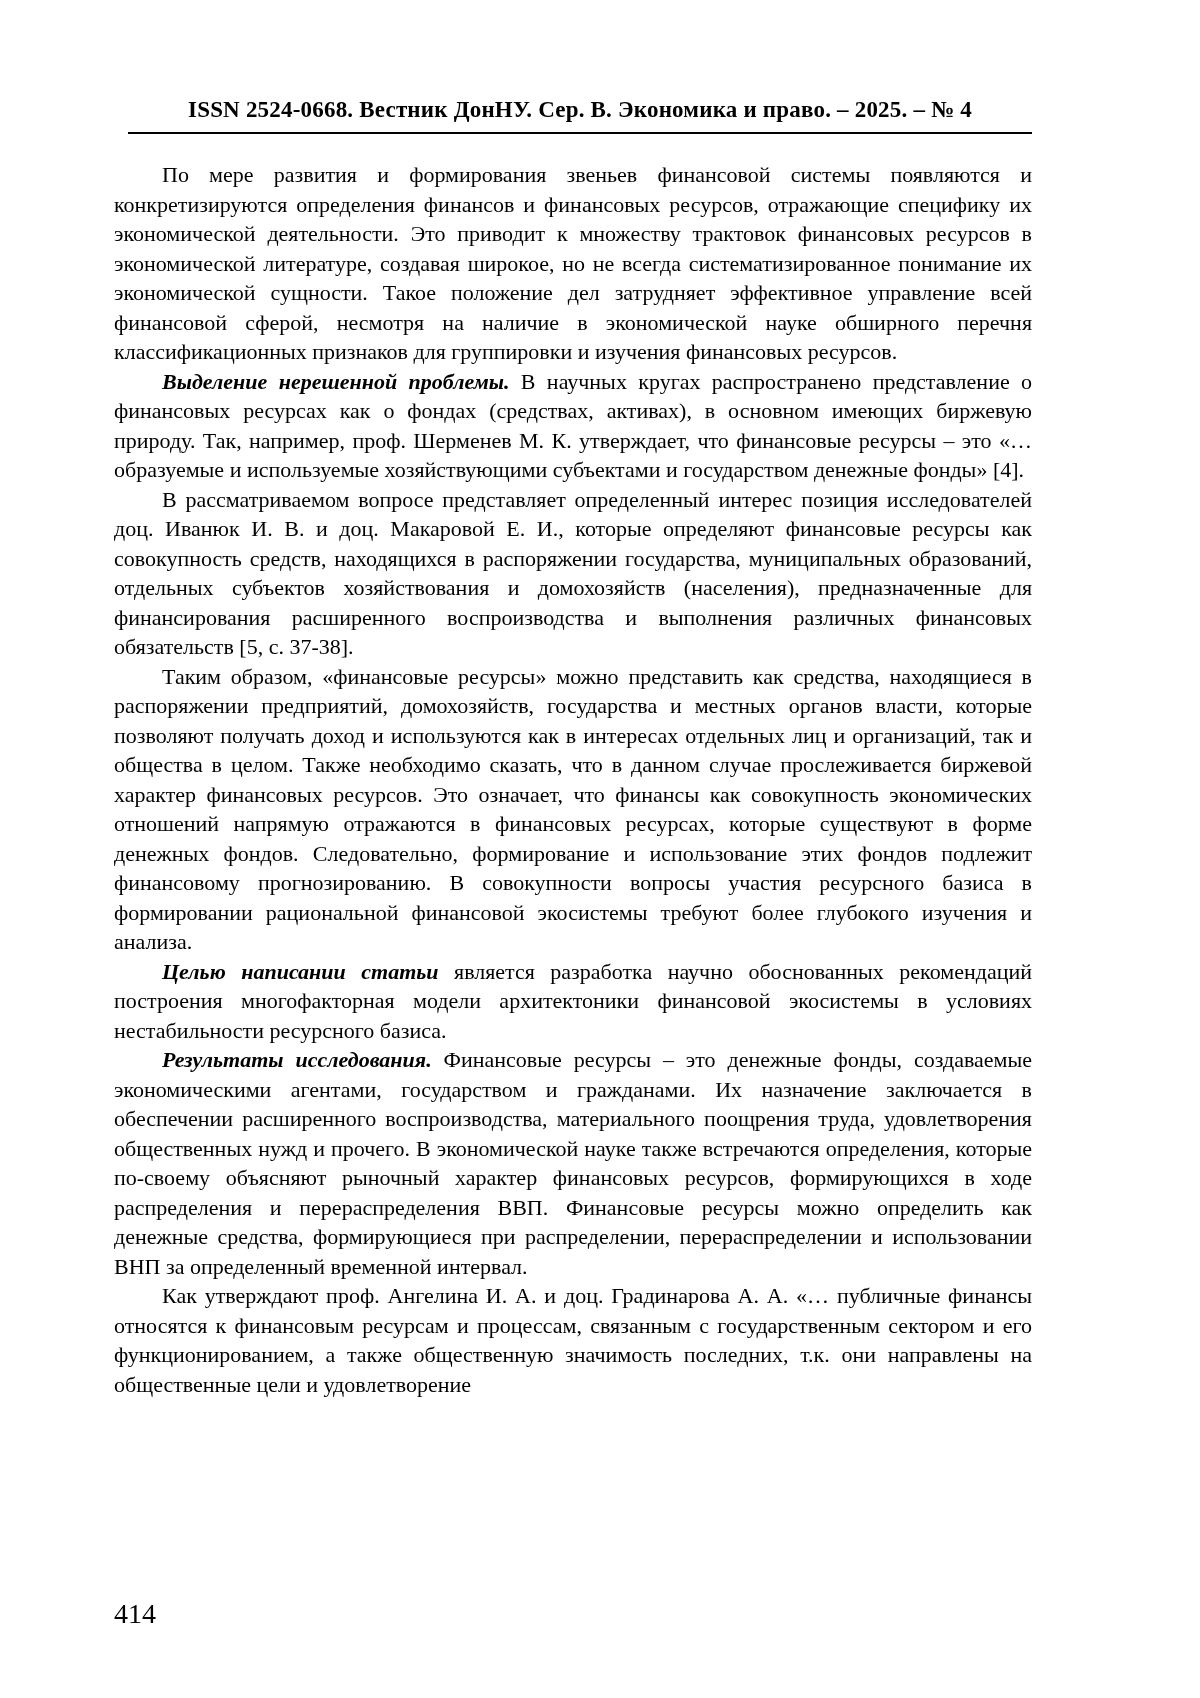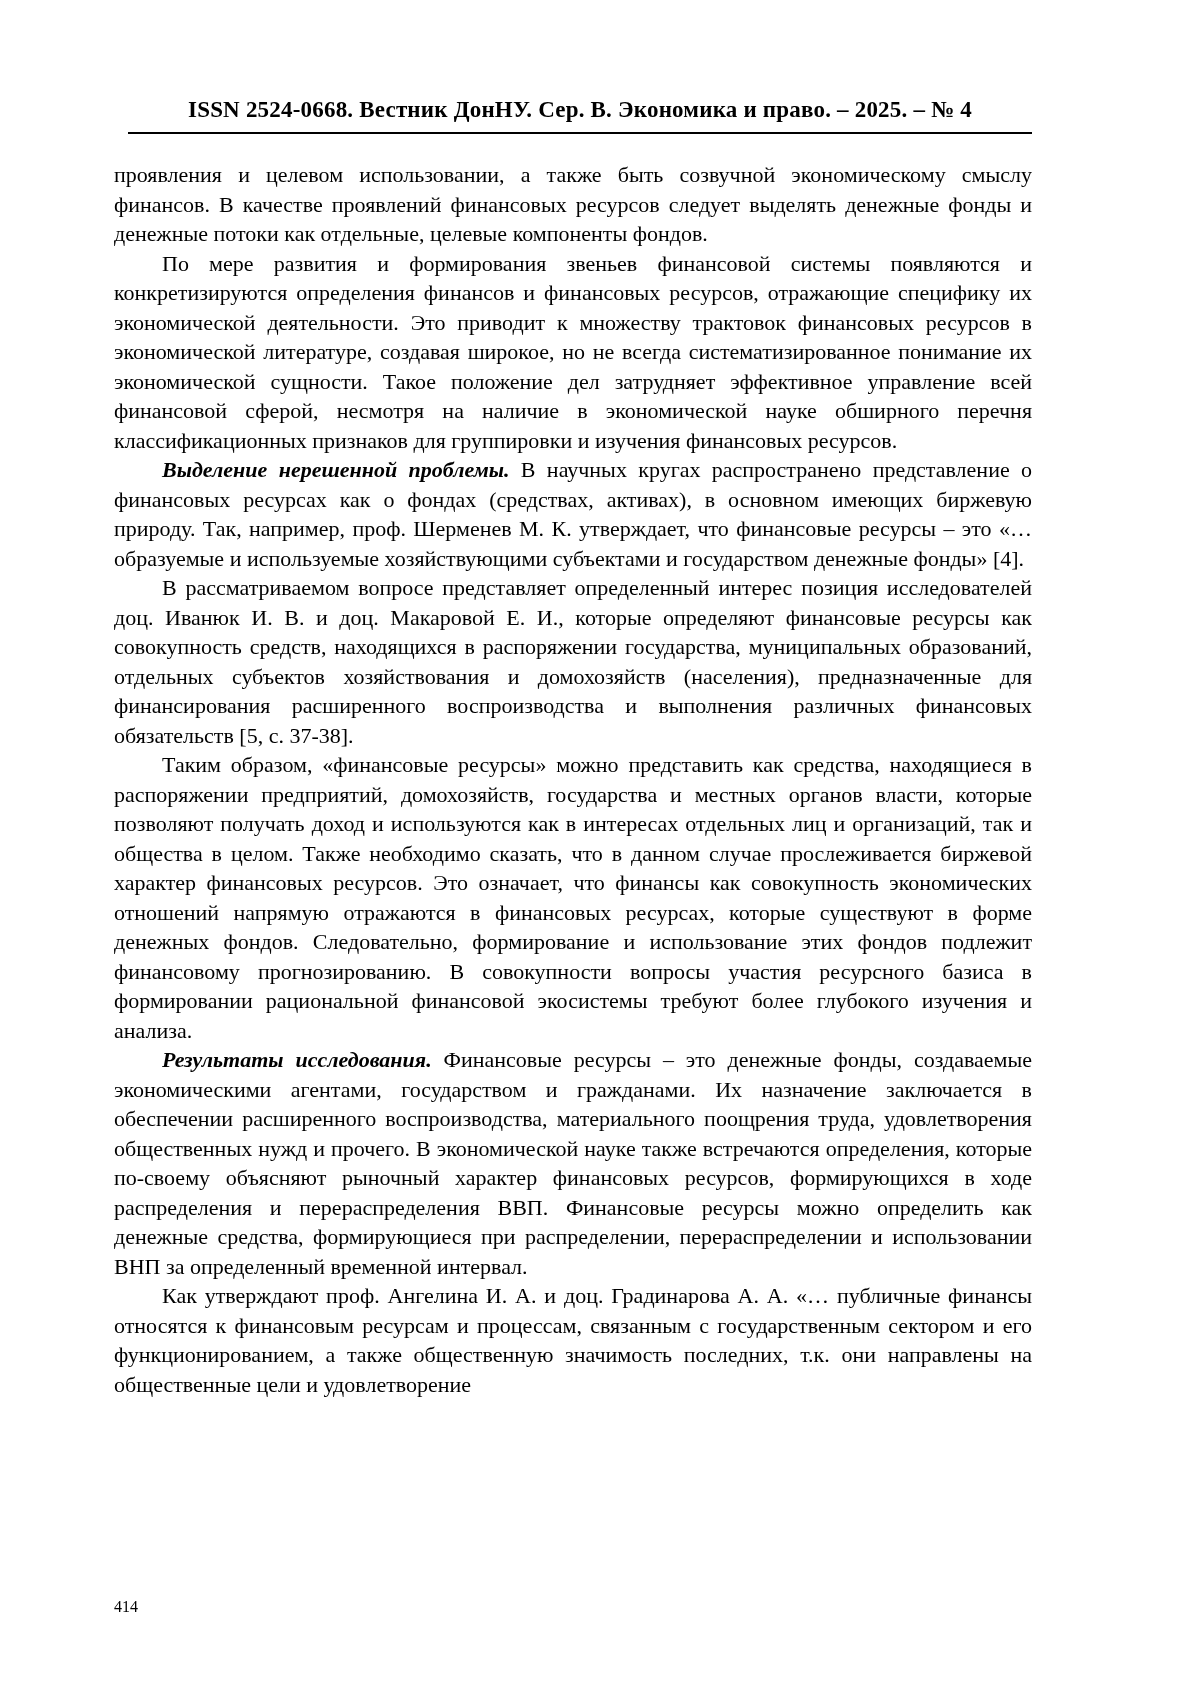--- a/index.html
+++ b/index.html
@@ -54,41 +54,41 @@
   }
   .content b.lead {
     font-weight: bold;
     font-style: italic;
   }
   .footer {
     position: absolute;
     top: 1598px;
     left: 114px;
     width: 918px;
-    font-size: 16px;
+    font-size: 28px;
     display: flex;
     justify-content: space-between;
     align-items: flex-end;
   }
 </style>
 </head>
 <body>
 
 <div class="page">
 
   <div class="header">ISSN 2524-0668. Вестник ДонНУ. Сер. В. Экономика и право. – 2025. – № 4</div>
 
   <div class="header-rule"></div>
 
   <div class="content">
-    <p class="no-indent"><b class="lead"></b><span>проявления и целевом использовании, а также быть созвучной экономическому смыслу финансов. В качестве проявлений финансовых ресурсов следует выделять денежные фонды и денежные потоки как отдельные, целевые компоненты фондов.</span></p>
     <p><b class="lead"></b><span>По мере развития и формирования звеньев финансовой системы появляются и конкретизируются определения финансов и финансовых ресурсов, отражающие специфику их экономической деятельности. Это приводит к множеству трактовок финансовых ресурсов в экономической литературе, создавая широкое, но не всегда систематизированное понимание их экономической сущности. Такое положение дел затрудняет эффективное управление всей финансовой сферой, несмотря на наличие в экономической науке обширного перечня классификационных признаков для группировки и изучения финансовых ресурсов.</span></p>
     <p><b class="lead">Выделение нерешенной проблемы.</b><span> В научных кругах распространено представление о финансовых ресурсах как о фондах (средствах, активах), в основном имеющих биржевую природу. Так, например, проф. Шерменев М. К. утверждает, что финансовые ресурсы – это «…образуемые и используемые хозяйствующими субъектами и государством денежные фонды» [4].</span></p>
     <p><b class="lead"></b><span>В рассматриваемом вопросе представляет определенный интерес позиция исследователей доц. Иванюк И. В. и доц. Макаровой Е. И., которые определяют финансовые ресурсы как совокупность средств, находящихся в распоряжении государства, муниципальных образований, отдельных субъектов хозяйствования и домохозяйств (населения), предназначенные для финансирования расширенного воспроизводства и выполнения различных финансовых обязательств [5, с. 37-38].</span></p>
     <p><b class="lead"></b><span>Таким образом, «финансовые ресурсы» можно представить как средства, находящиеся в распоряжении предприятий, домохозяйств, государства и местных органов власти, которые позволяют получать доход и используются как в интересах отдельных лиц и организаций, так и общества в целом. Также необходимо сказать, что в данном случае прослеживается биржевой характер финансовых ресурсов. Это означает, что финансы как совокупность экономических отношений напрямую отражаются в финансовых ресурсах, которые существуют в форме денежных фондов. Следовательно, формирование и использование этих фондов подлежит финансовому прогнозированию. В совокупности вопросы участия ресурсного базиса в формировании рациональной финансовой экосистемы требуют более глубокого изучения и анализа.</span></p>
+    <p><b class="lead">Целью написании статьи</b><span> является разработка научно обоснованных рекомендаций построения многофакторная модели архитектоники финансовой экосистемы в условиях нестабильности ресурсного базиса.</span></p>
     <p><b class="lead">Результаты исследования.</b><span> Финансовые ресурсы – это денежные фонды, создаваемые экономическими агентами, государством и гражданами. Их назначение заключается в обеспечении расширенного воспроизводства, материального поощрения труда, удовлетворения общественных нужд и прочего. В экономической науке также встречаются определения, которые по-своему объясняют рыночный характер финансовых ресурсов, формирующихся в ходе распределения и перераспределения ВВП. Финансовые ресурсы можно определить как денежные средства, формирующиеся при распределении, перераспределении и использовании ВНП за определенный временной интервал.</span></p>
     <p><b class="lead"></b><span>Как утверждают проф. Ангелина И. А. и доц. Градинарова А. А. «… публичные финансы относятся к финансовым ресурсам и процессам, связанным с государственным сектором и его функционированием, а также общественную значимость последних, т.к. они направлены на общественные цели и удовлетворение</span></p>
   </div>
 
   <div class="footer">
     <span>414</span>
   </div>
 
 </div>
 

